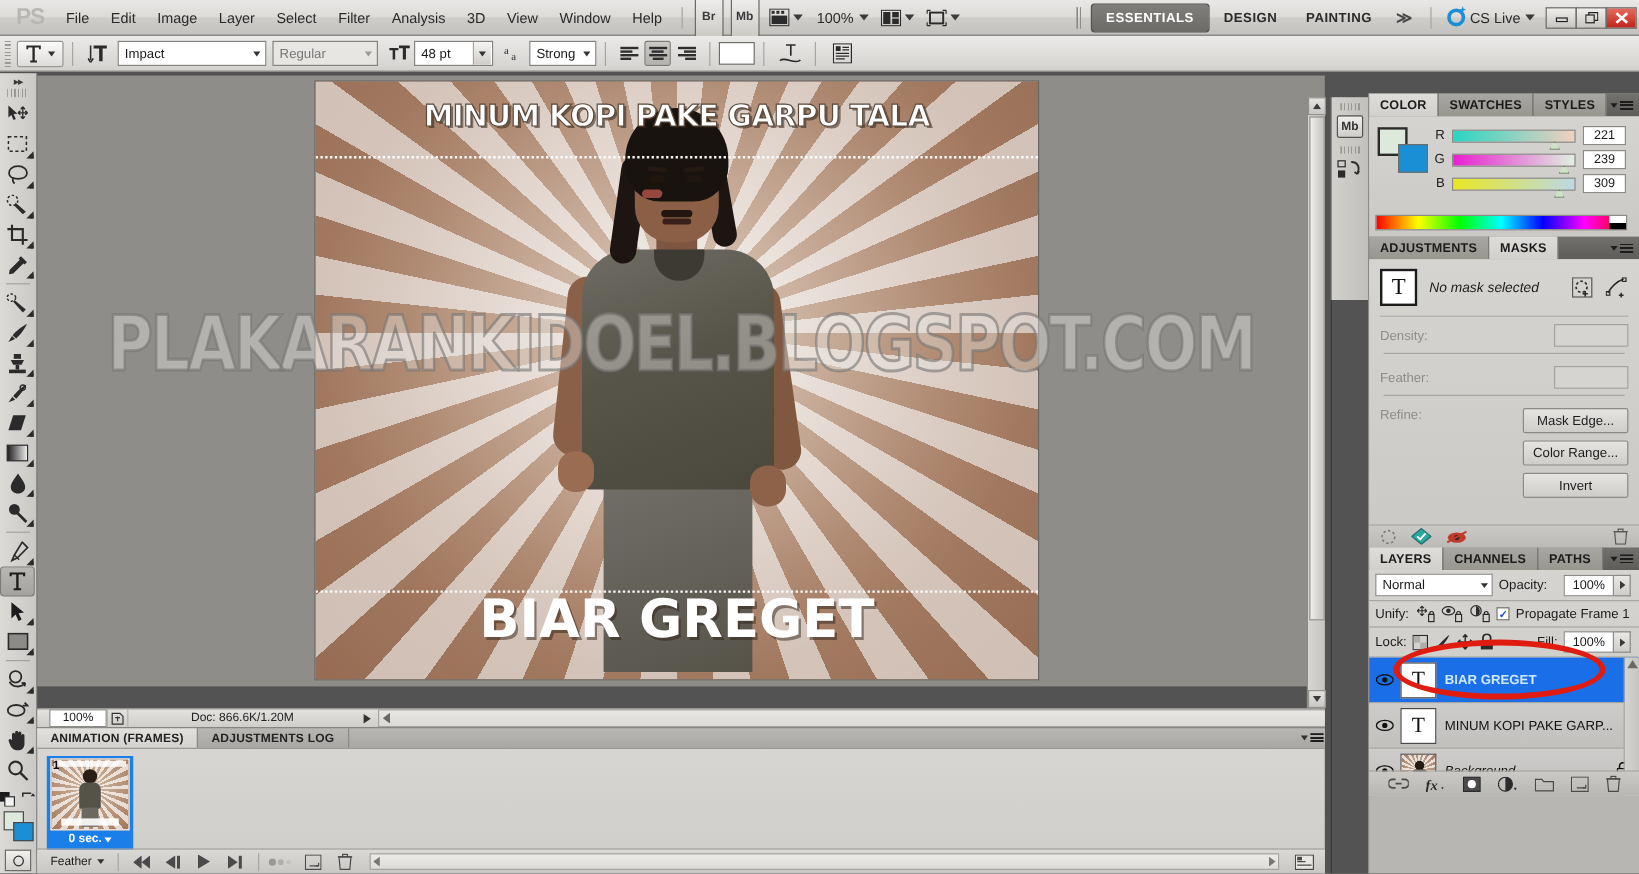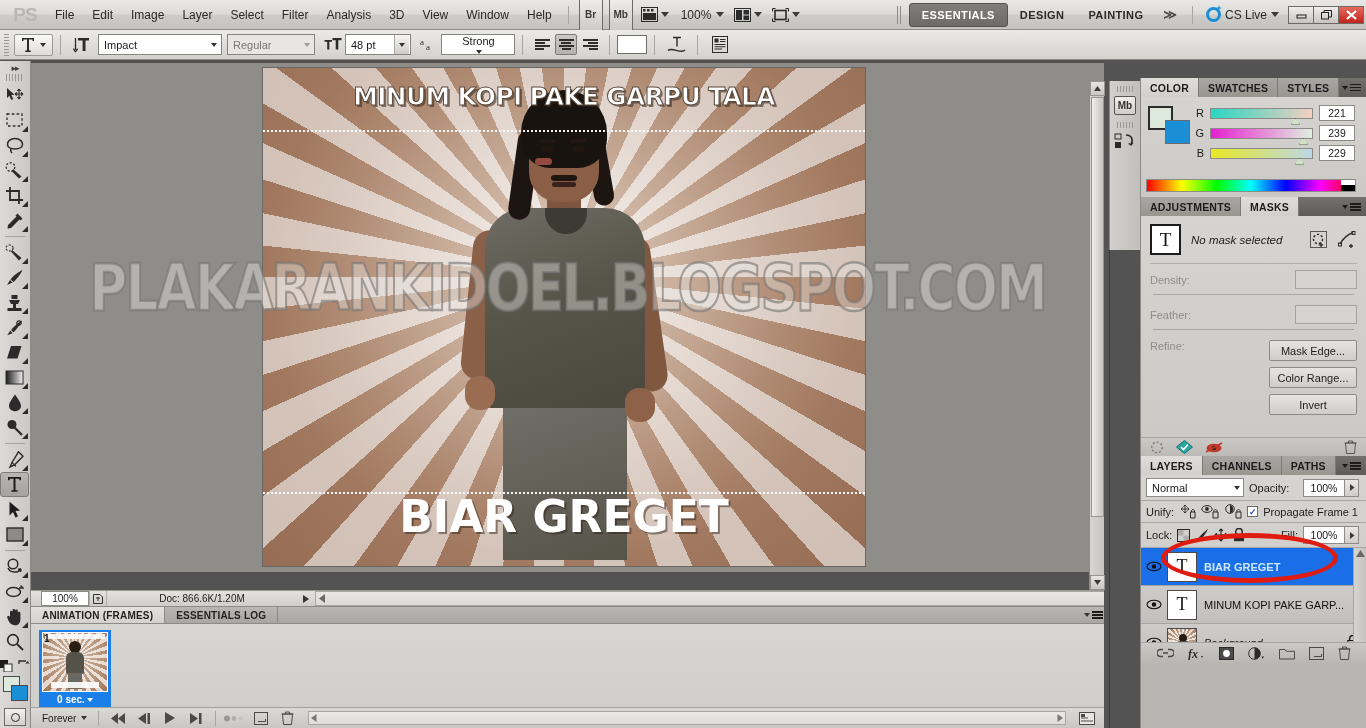--- a/index.html
+++ b/index.html
@@ -582,21 +582,21 @@
           <span class="caret-sm"></span>
         </span>
     </div>
 
     <div style="width:22px;display:flex;justify-content:center;margin-left:8px;">
       <svg width="20" height="15" viewBox="0 0 20 15">
         <text x="0" y="8" font-family="Liberation Serif, serif" font-size="9" fill="#2b2b2b">a</text>
         <text x="6" y="13" font-family="Liberation Serif, serif" font-size="9" fill="#2b2b2b">a</text>
       </svg>
     </div>
-    <div class="sel" style="width:74px;flex-direction:column;">
+    <div class="sel" style="width:56px;">
       <span>Strong</span>
       <span class="caret-sm"></span>
     </div>
 
     <div class="ob-sep"></div>
     <div class="align-btn">
       <div style="width:15px;">
         <div class="bar-l" style="width:15px"></div>
           <div class="bar-l" style="width:10px"></div>
         <div class="bar-l" style="width:15px"></div>
@@ -882,21 +882,21 @@
     <div class="st-scroll">
       <svg width="9" height="9" viewBox="0 0 9 9" style="margin-left:3px">
           <path d="M6 0 V9 L0 4.5 Z" fill="#6a6865"></path>
         </svg>
     </div>
   </div>
 
   <div class="animpanel">
     <div class="anim-tabs">
       <div class="anim-tab active">ANIMATION (FRAMES)</div>
-      <div class="anim-tab">ESSENTIALS LOG</div>
+      <div class="anim-tab">ADJUSTMENTS LOG</div>
       <div class="anim-menu">
         <span class="caret-sm"></span>
           <span class="hamb" style="margin-left:2px"></span>
       </div>
     </div>
 
     <div class="frames">
       <div class="frame">
         <div class="frame-img">
           <div class="fr-rays"></div>
@@ -911,21 +911,21 @@
         </div>
         <div class="frame-time">
           <span>0 sec.</span>
           <span class="caret-sm" style="border-top-color:#fff"></span>
         </div>
       </div>
     </div>
 
     <div class="anim-bottom">
       <div class="loop-sel">
-        <span>Forever</span>
+        <span>Feather</span>
         <span class="caret-sm"></span>
       </div>
       <div class="ab-sep"></div>
       <div class="ab-btn">
         <svg width="15" height="11" viewBox="0 0 15 11">
             <path d="M7 0 V11 L0 5.5 Z M14 0 V11 L7 5.5 Z" fill="#4a4a4a"></path>
           </svg>
       </div>
       <div class="ab-btn">
         <svg width="14" height="11" viewBox="0 0 14 11">
@@ -1030,21 +1030,21 @@
             <span class="sl-track sl-g">
                 <i class="sl-knob" style="left:88px"></i>
               </span>
             <span class="sl-val">239</span>
           </div>
           <div class="slider-row">
             <span class="sl-lab">B</span>
             <span class="sl-track sl-b">
                 <i class="sl-knob" style="left:84px"></i>
               </span>
-            <span class="sl-val">229</span>
+            <span class="sl-val">309</span>
           </div>
         </div>
       </div>
       <div class="spectrum"></div>
     </div>
 
     <div class="pnl-tabs">
       <div class="pnl-tab inact">ADJUSTMENTS</div>
       <div class="pnl-tab active">MASKS</div>
       <div class="pnl-menu">

